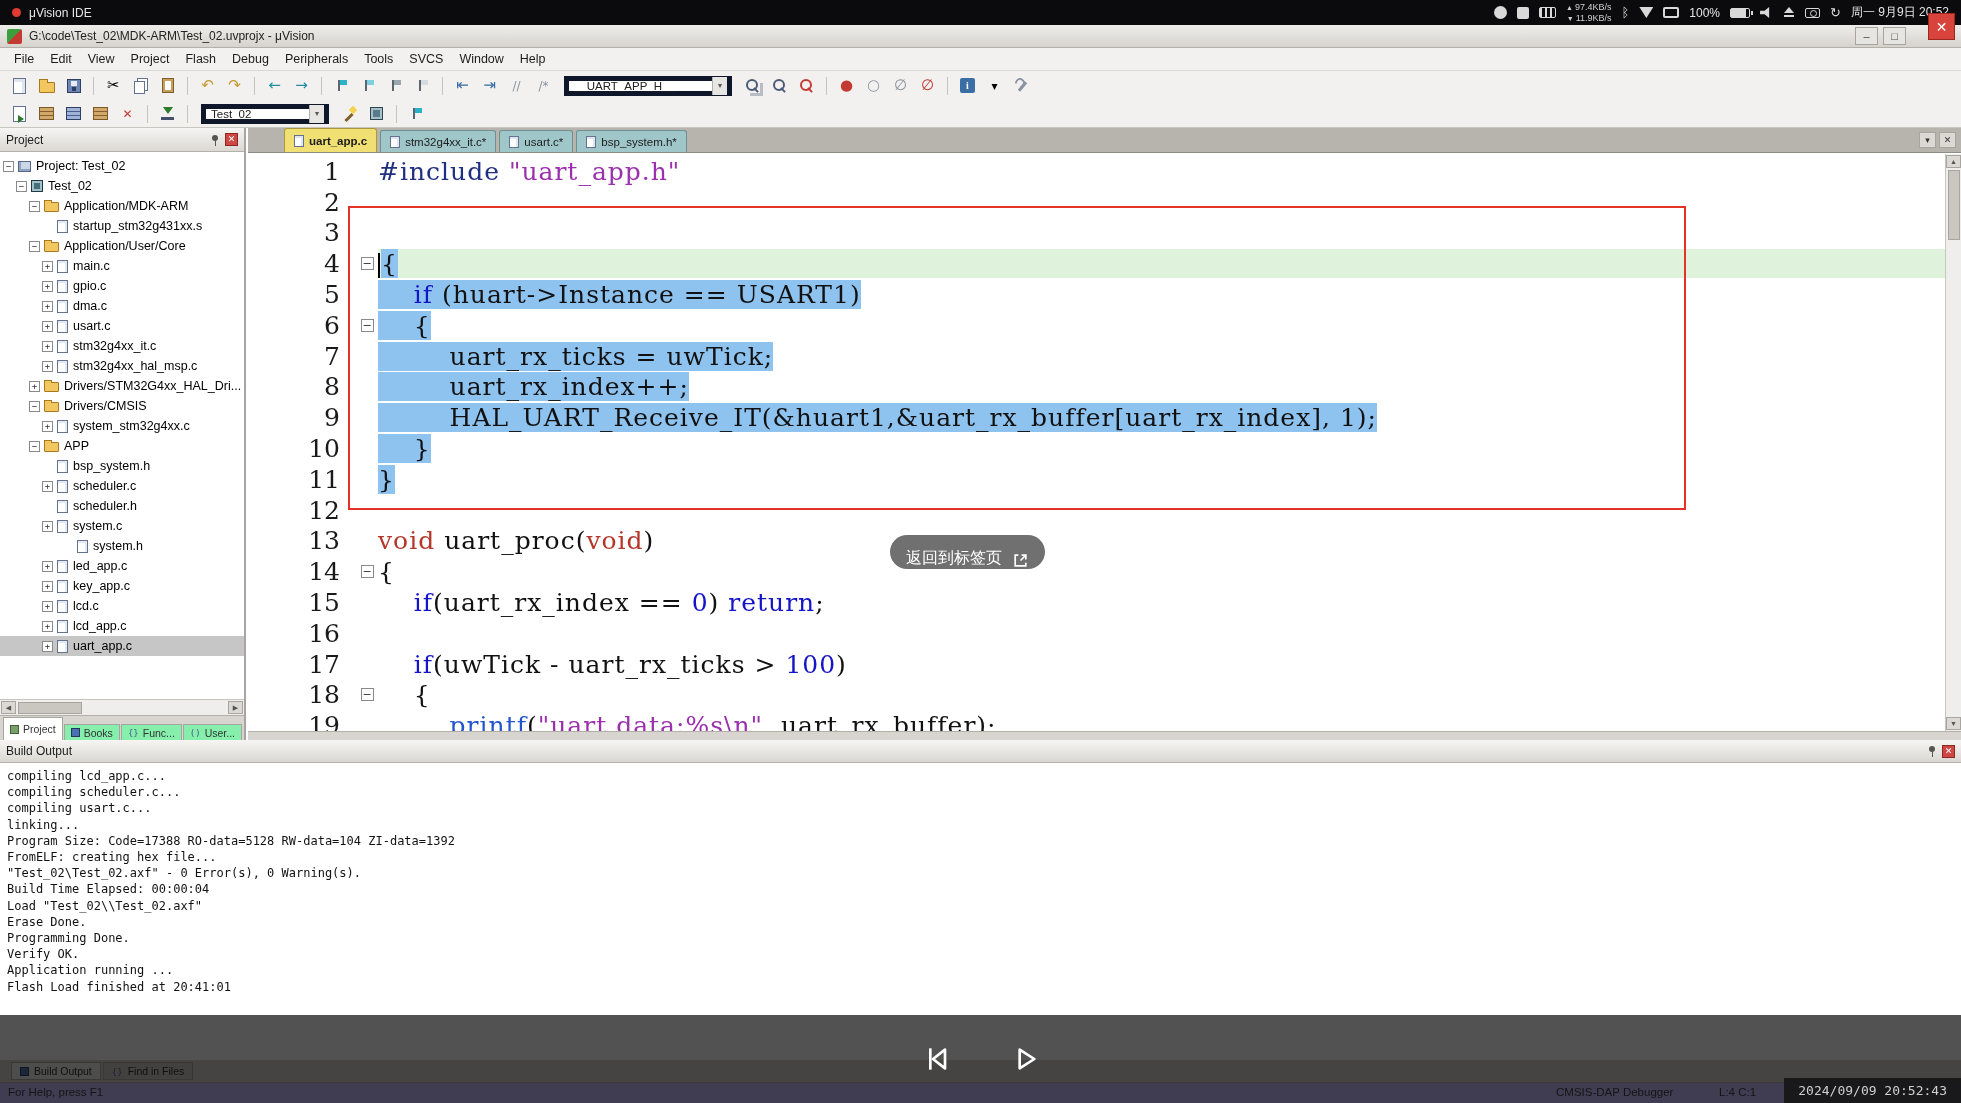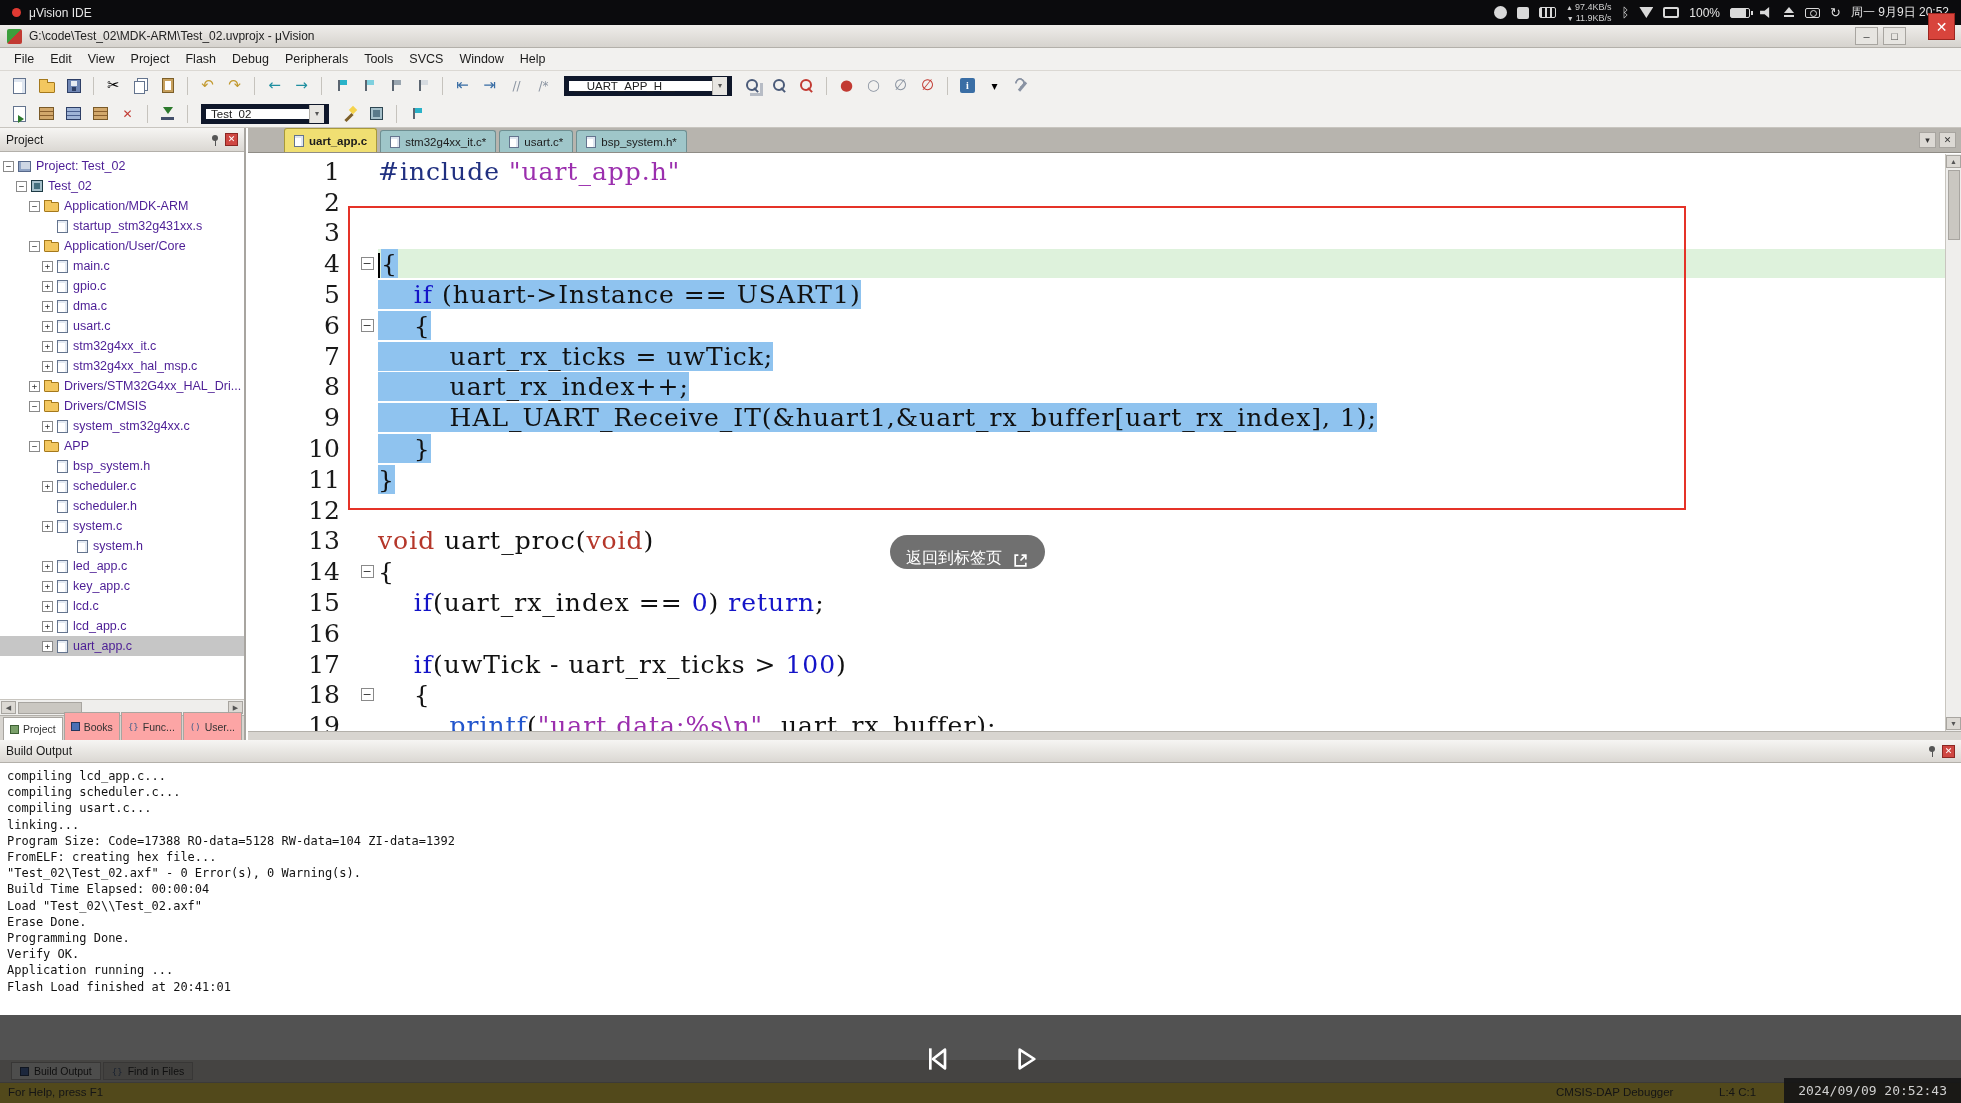--- a/index.html
+++ b/index.html
@@ -103,27 +103,27 @@
   .tree-row{display:flex;align-items:center;height:20px;white-space:nowrap}
   .tree-row.selected{background:#c6c6c6}
   .expander{flex:0 0 11px;width:11px;height:11px;border:1px solid #8a8a8a;background:#fff;font-size:9px;line-height:9px;text-align:center;color:#333;margin-right:4px;font-family:"DejaVu Sans Mono",monospace}
   .expander.none{visibility:hidden}
   .ticon{margin-right:5px;flex:0 0 auto}
   .ticon.folder{width:15px;height:10px;background:#f3c75f;border:1px solid #a5791c;border-radius:1px;position:relative;margin-top:2px}
   .ticon.folder::before{content:"";position:absolute;top:-3px;left:-1px;width:6px;height:2px;background:#f3c75f;border:1px solid #a5791c;border-bottom:none}
   .ticon.file{width:11px;height:13px;background:#fff;border:1px solid #64748e;box-shadow:inset -2px 2px 0 #e4eaf2}
   .ticon.workspace{width:13px;height:11px;background:#cdd6e4;border:1px solid #56688a;box-shadow:inset 2px -2px 0 #8fa3c4}
   .ticon.target{width:12px;height:12px;background:#44707e;border:1px solid #1d3a44;box-shadow:inset 0 0 0 2px #a6c0ca}
-  .tlabel{color:#4c1d95}
+  .tlabel{color:#000000}
   .pp-hscroll{position:absolute;left:0;right:0;bottom:25px;height:16px;background:#efeeec;border-top:1px solid #c8c5bf;display:flex;align-items:center;padding:1px}
   .sb-btn{width:15px;height:13px;background:#dcd9d4;border:1px solid #a8a5a0;font-size:7px;display:flex;align-items:center;justify-content:center;color:#555;flex:0 0 auto}
   .sb-thumb{width:64px;height:12px;background:#cac7c1;border:1px solid #a8a5a0;margin-left:2px}
   .sb-spacer{flex:1}
   .pp-tabs{position:absolute;left:0;right:0;bottom:0;height:25px;background:#d8d5d0;border-top:1px solid #b3b0aa;display:flex;align-items:flex-end;padding:0 3px;gap:1px}
-  .pp-tab{height:28px;display:flex;align-items:center;gap:4px;padding:0 6px;font-size:10.5px;background:#fca5a5;border:1px solid #a8a5a0;border-bottom:none;color:#333;white-space:nowrap}
+  .pp-tab{height:16px;display:flex;align-items:center;gap:4px;padding:0 6px;font-size:10.5px;background:#86efac;border:1px solid #a8a5a0;border-bottom:none;color:#333;white-space:nowrap}
   .pp-tab.active{background:#fff;height:23px}
   .mini{width:9px;height:9px;flex:0 0 auto}
   .m-proj{background:#7aa06a;border:1px solid #3d6034}
   .m-book{background:#4a6fb5;border:1px solid #24365c}
   .m-brace{width:auto;font-size:9px;color:#445f8a;font-family:"DejaVu Sans Mono",monospace}
 
   
   .editor{position:absolute;left:248px;top:0;right:0;bottom:0}
   .ed-tabs{position:absolute;top:0;left:0;right:0;height:25px;background:#b7b4ae;border-bottom:1px solid #8f8c86;display:flex;align-items:flex-end;padding-left:36px;gap:3px}
   .ed-tab{height:22px;display:flex;align-items:center;gap:5px;padding:0 9px;font-size:11.5px;color:#1c1c1c;background:#9fc6c9;border:1px solid #6f8f92;border-bottom:none;border-radius:3px 3px 0 0;white-space:nowrap}
@@ -150,21 +150,21 @@
 
   
   .buildpanel{position:absolute;top:740px;left:0;right:0;bottom:43px;background:#fff}
   .bp-header{height:23px;background:linear-gradient(#f6f5f3,#dbd8d3);border-bottom:1px solid #b3b0aa;display:flex;align-items:center;padding:0 6px;font-size:12px;color:#1c1c1c}
   .bp-log{position:absolute;top:24px;left:0;right:0;bottom:0;background:#fff;padding:4px 7px;font-family:"DejaVu Sans Mono",monospace;font-size:12px;line-height:16.2px;color:#111;overflow:hidden}
 
   
   .statustabs{position:absolute;top:1060px;left:0;right:0;height:22px;background:#d4d0c8;display:flex;align-items:center;gap:2px;padding:0 11px}
   .st-tab{height:18px;display:flex;align-items:center;gap:5px;padding:0 8px;font-size:10.5px;background:#c9c6c0;border:1px solid #a8a5a0;color:#222;white-space:nowrap}
   .st-tab.active{background:#efeeec}
-  .statusbar{position:absolute;top:1082px;left:0;right:0;height:21px;background:#fde047;border-top:1px solid #b3b0aa;font-size:11.5px;color:#333}
+  .statusbar{position:absolute;top:1082px;left:0;right:0;height:21px;background:#c4b5fd;border-top:1px solid #b3b0aa;font-size:11.5px;color:#333}
   .sb-help{position:absolute;left:8px;top:3px}
   .sb-debugger{position:absolute;left:1556px;top:3px}
   .sb-pos{position:absolute;left:1719px;top:3px}
 
   
   .overlay{position:absolute;left:0;right:0;top:1015px;bottom:0;background:rgba(8,8,8,.7);z-index:10;display:flex;align-items:center;justify-content:center;gap:52px}
   .ctrl-btn{width:36px;height:36px;display:flex;align-items:center;justify-content:center}
   .timestamp{position:absolute;right:0;bottom:0;z-index:12;background:rgba(22,22,22,.92);color:#cfcfcf;font-size:13px;height:25px;padding:0 14px;display:flex;align-items:center;font-family:"DejaVu Sans Mono",monospace}
 </style>
 </head>

